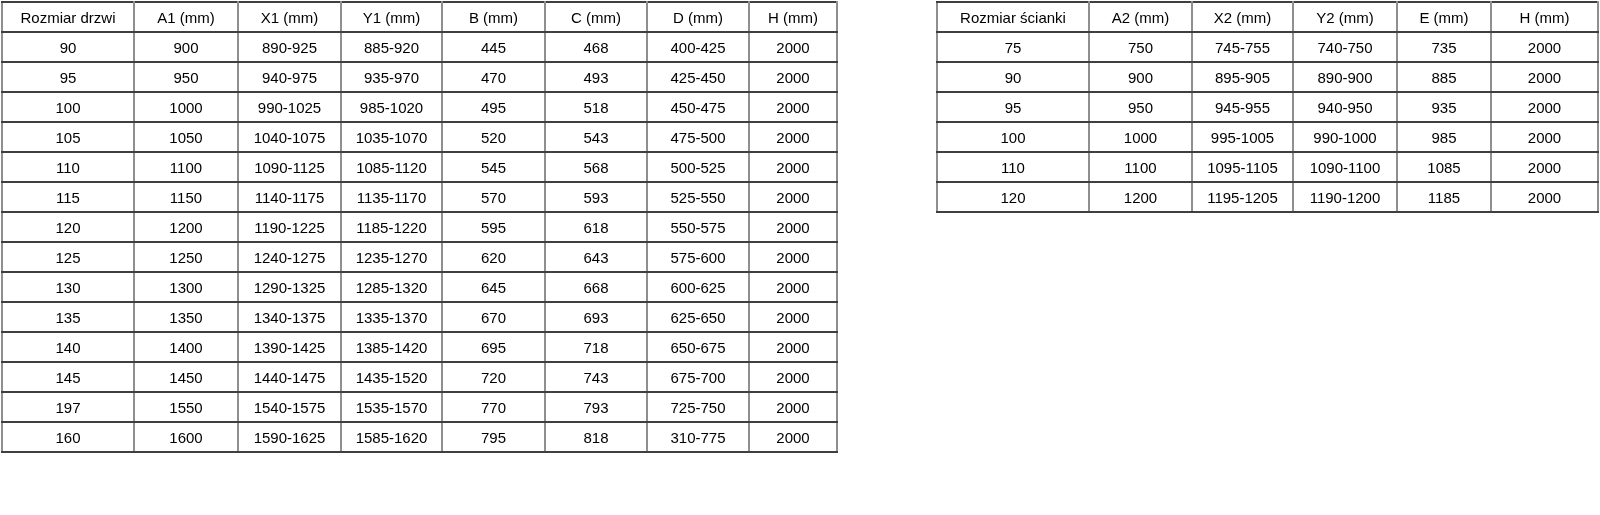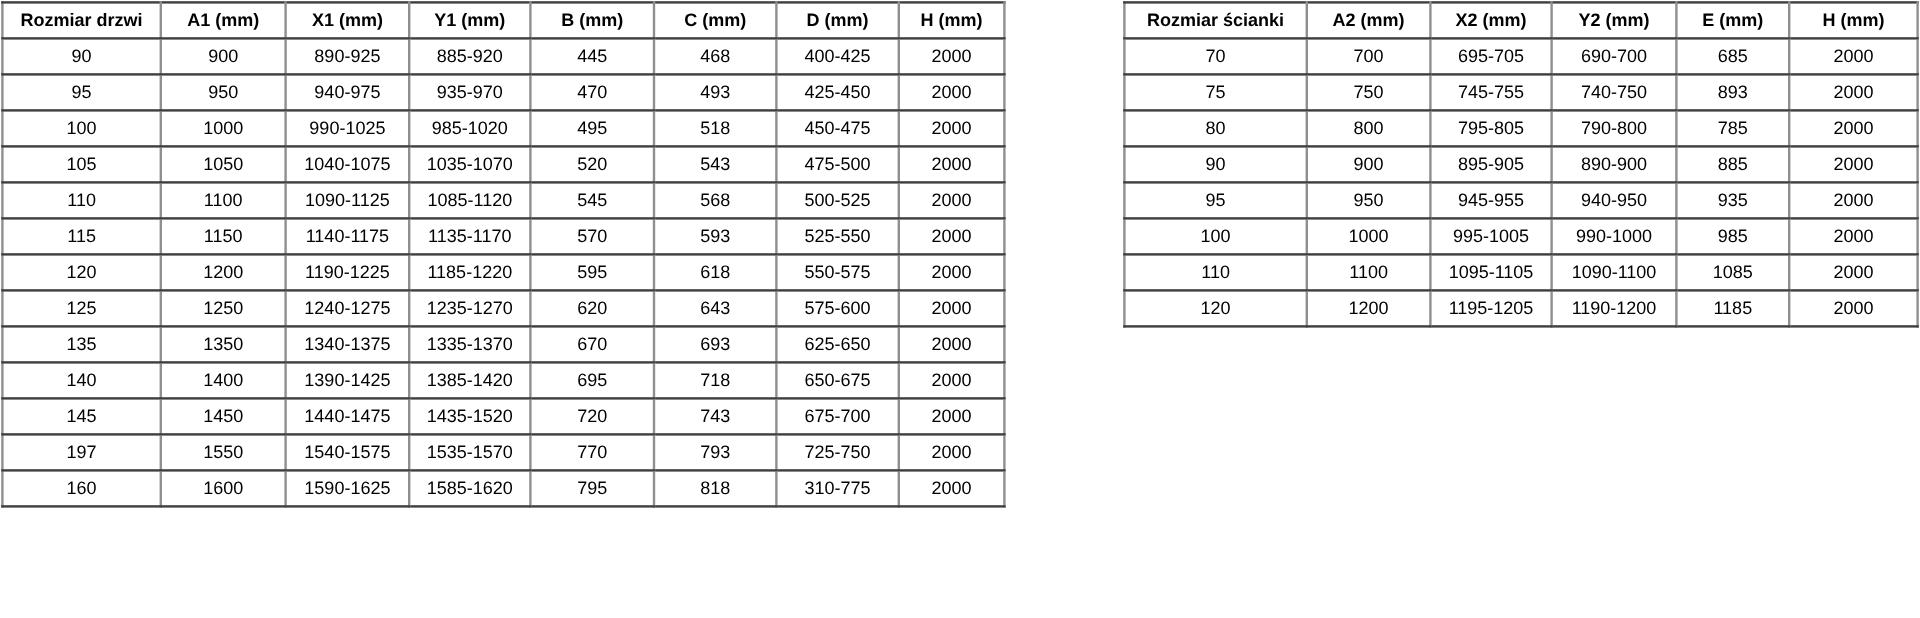--- a/index.html
+++ b/index.html
@@ -33,21 +33,21 @@
     border-bottom: 2px solid #3f3f3f;
     height: 30px;
     padding: 0 4px;
     text-align: center;
     vertical-align: middle;
     font-size: 15px;
     white-space: nowrap;
     overflow: hidden;
   }
   table.spec-table th {
-    font-weight: bold;
+    font-weight: normal;
   }
   table.spec-table td {
     font-weight: normal;
   }
   table.spec-table {
     border: 2px solid #4a4a4a;
   }
   #door-table { left: 1px; }
   #wall-table { left: 936px; border-radius: 28px; }
 </style>
@@ -153,20 +153,30 @@
           <td>125</td>
           <td>1250</td>
           <td>1240-1275</td>
           <td>1235-1270</td>
           <td>620</td>
           <td>643</td>
           <td>575-600</td>
           <td>2000</td>
         </tr>
         <tr>
+          <td>130</td>
+          <td>1300</td>
+          <td>1290-1325</td>
+          <td>1285-1320</td>
+          <td>645</td>
+          <td>668</td>
+          <td>600-625</td>
+          <td>2000</td>
+        </tr>
+        <tr>
           <td>135</td>
           <td>1350</td>
           <td>1340-1375</td>
           <td>1335-1370</td>
           <td>670</td>
           <td>693</td>
           <td>625-650</td>
           <td>2000</td>
         </tr>
         <tr>
@@ -225,41 +235,25 @@
           <th>Rozmiar ścianki</th>
           <th>A2 (mm)</th>
           <th>X2 (mm)</th>
           <th>Y2 (mm)</th>
           <th>E (mm)</th>
           <th>H (mm)</th>
         </tr>
       </thead>
       <tbody>
         <tr>
-          <td>70</td>
-          <td>700</td>
-          <td>695-705</td>
-          <td>690-700</td>
-          <td>685</td>
-          <td>2000</td>
-        </tr>
-        <tr>
           <td>75</td>
           <td>750</td>
           <td>745-755</td>
           <td>740-750</td>
-          <td>893</td>
-          <td>2000</td>
-        </tr>
-        <tr>
-          <td>80</td>
-          <td>800</td>
-          <td>795-805</td>
-          <td>790-800</td>
-          <td>785</td>
+          <td>735</td>
           <td>2000</td>
         </tr>
         <tr>
           <td>90</td>
           <td>900</td>
           <td>895-905</td>
           <td>890-900</td>
           <td>885</td>
           <td>2000</td>
         </tr>

